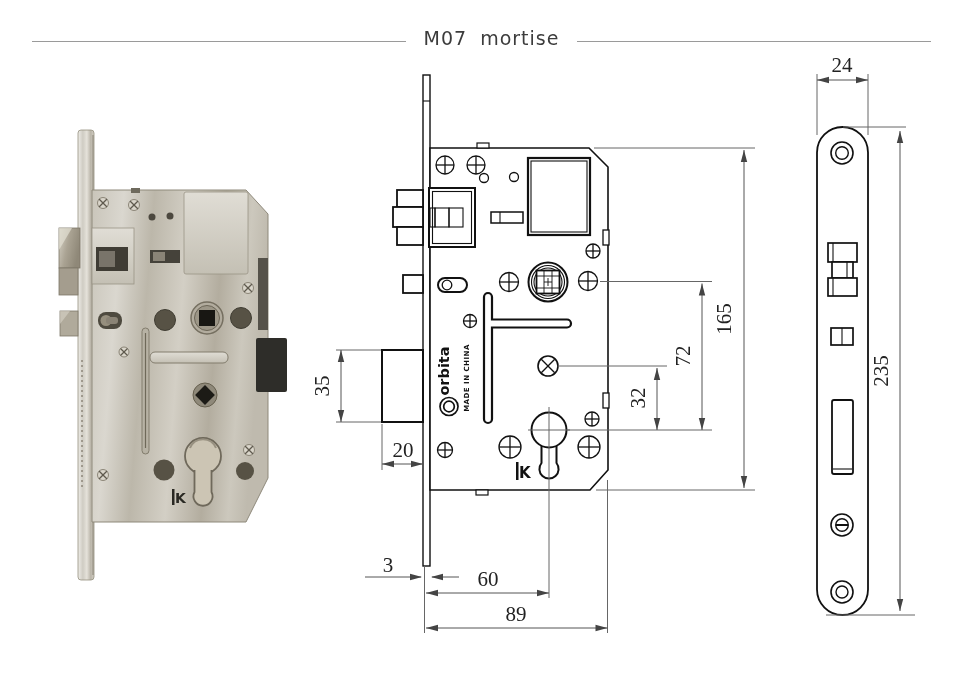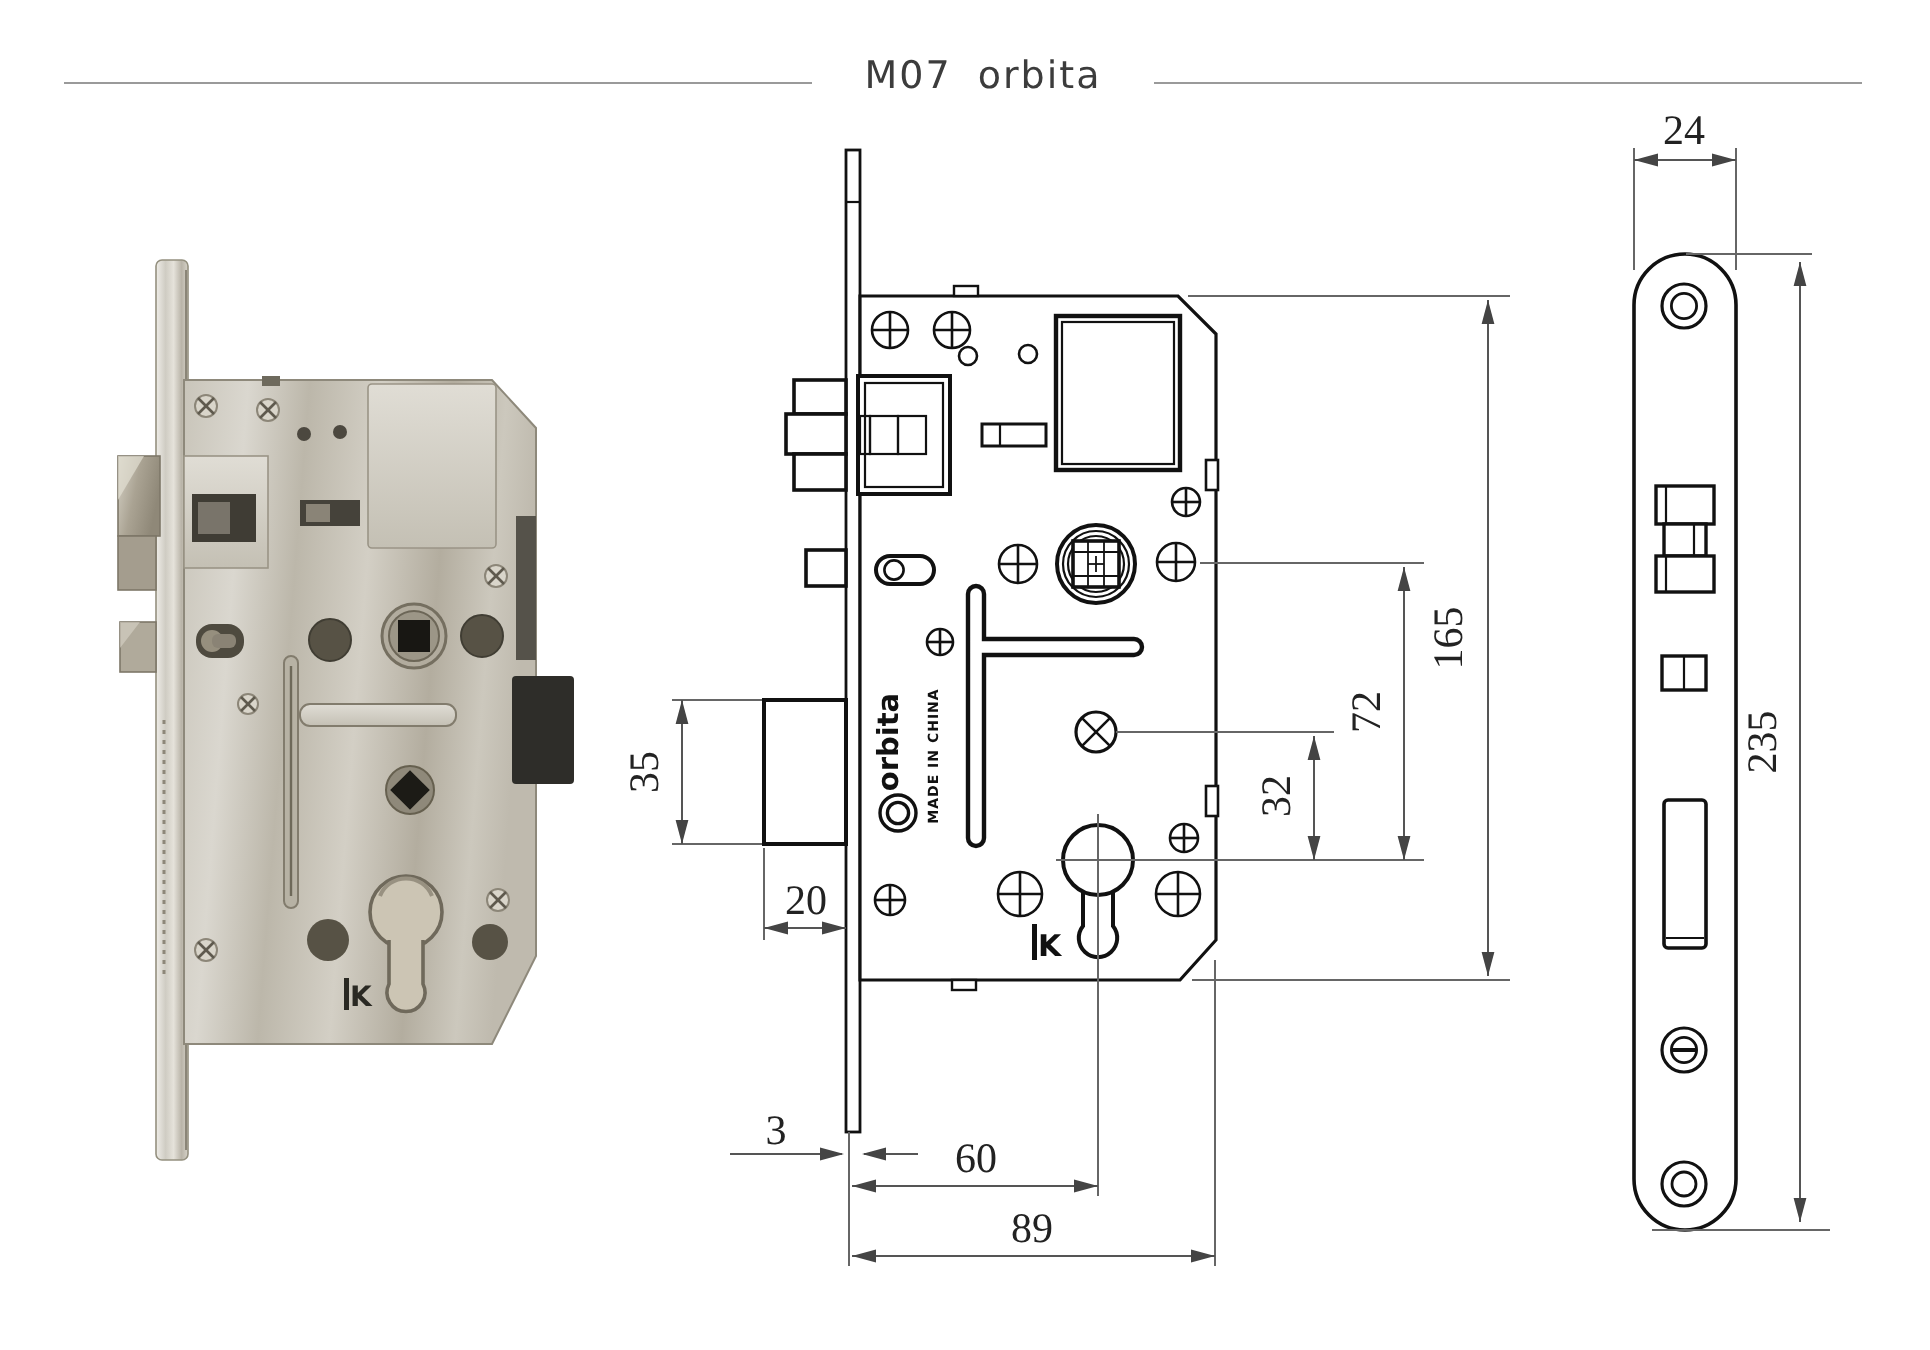--- a/index.html
+++ b/index.html
@@ -21,21 +21,21 @@
   .arr{fill:#444;stroke:none;}
   .out{stroke:#111;fill:#fff;}
   .thin{stroke:#111;stroke-width:1.1;fill:none;}
 </style>
 </head>
 <body>
 
 <div id="page">
 
   <span class="rule" id="rule-left"></span>
-  <h1 id="page-title">M07 orbita</h1>
+  <h1 id="page-title">M07 mortise</h1>
   <span class="rule" id="rule-right"></span>
 
   <svg id="photo-svg" width="275" height="560" viewBox="40 110 275 560">
     <defs>
       <linearGradient id="gm" x1="0" y1="0" x2="1" y2="0.15">
         <stop offset="0" stop-color="#c9c5ba"></stop>
           <stop offset="0.18" stop-color="#dad7cf"></stop>
         <stop offset="0.35" stop-color="#bcb7aa"></stop>
           <stop offset="0.55" stop-color="#d3cfc5"></stop>
         <stop offset="0.75" stop-color="#b3ad9f"></stop>

